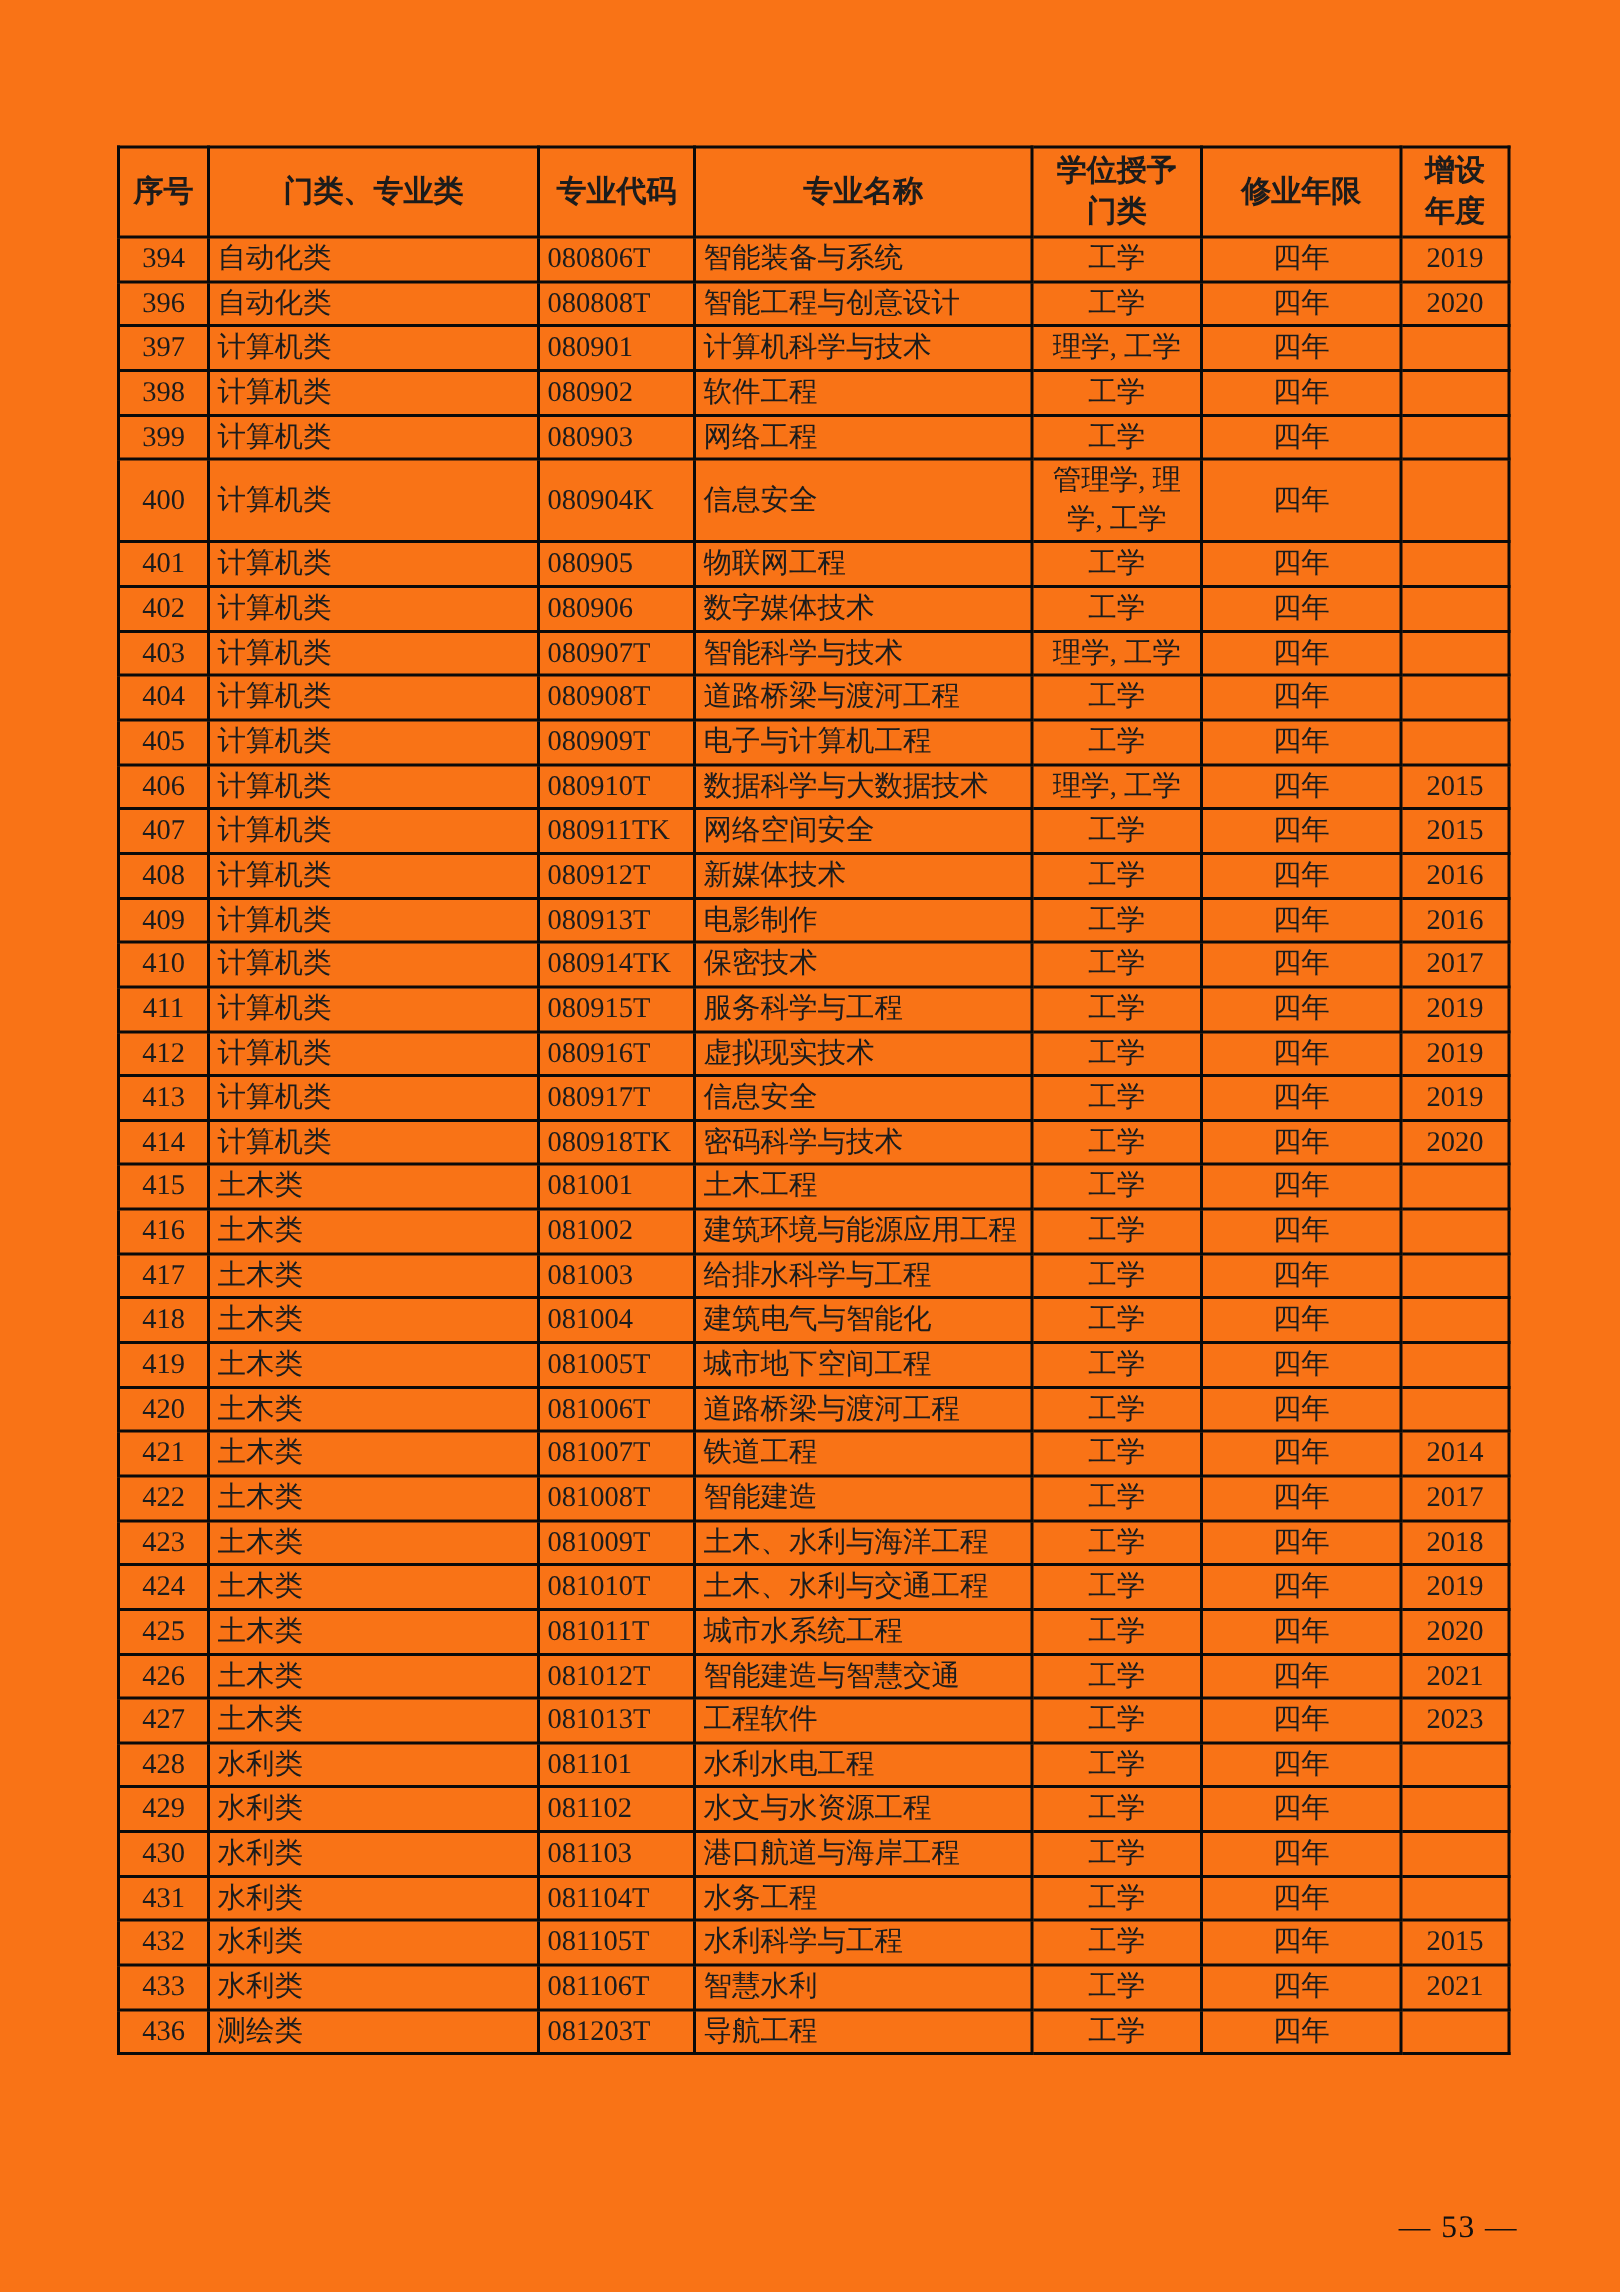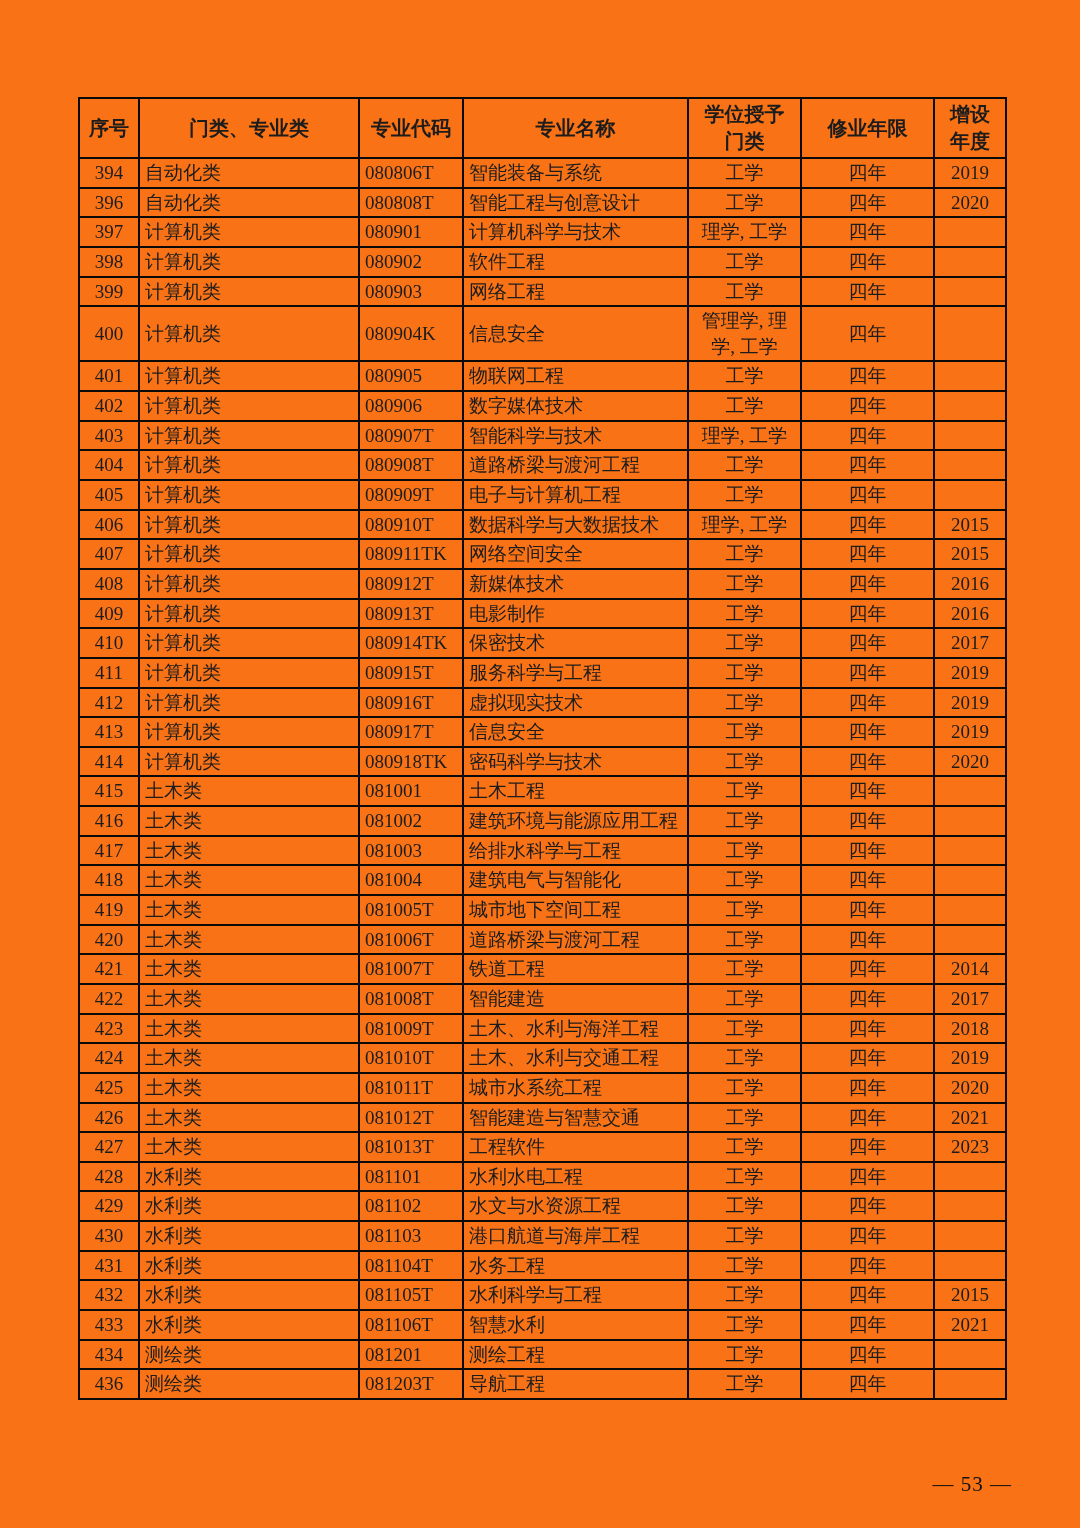--- a/index.html
+++ b/index.html
@@ -437,29 +437,20 @@
         <tr>
           <td class="cell-seq">433</td>
           <td class="cell-cat">水利类</td>
           <td class="cell-code">081106T</td>
           <td class="cell-name">智慧水利</td>
           <td class="cell-degree">工学</td>
           <td class="cell-years">四年</td>
           <td class="cell-year">2021</td>
         </tr>
         <tr>
-          <td class="cell-seq">434</td>
-          <td class="cell-cat">测绘类</td>
-          <td class="cell-code">081201</td>
-          <td class="cell-name">测绘工程</td>
-          <td class="cell-degree">工学</td>
-          <td class="cell-years">四年</td>
-          <td class="cell-year"></td>
-        </tr>
-        <tr>
           <td class="cell-seq">436</td>
           <td class="cell-cat">测绘类</td>
           <td class="cell-code">081203T</td>
           <td class="cell-name">导航工程</td>
           <td class="cell-degree">工学</td>
           <td class="cell-years">四年</td>
           <td class="cell-year"></td>
         </tr>
       </tbody>
   </table>

